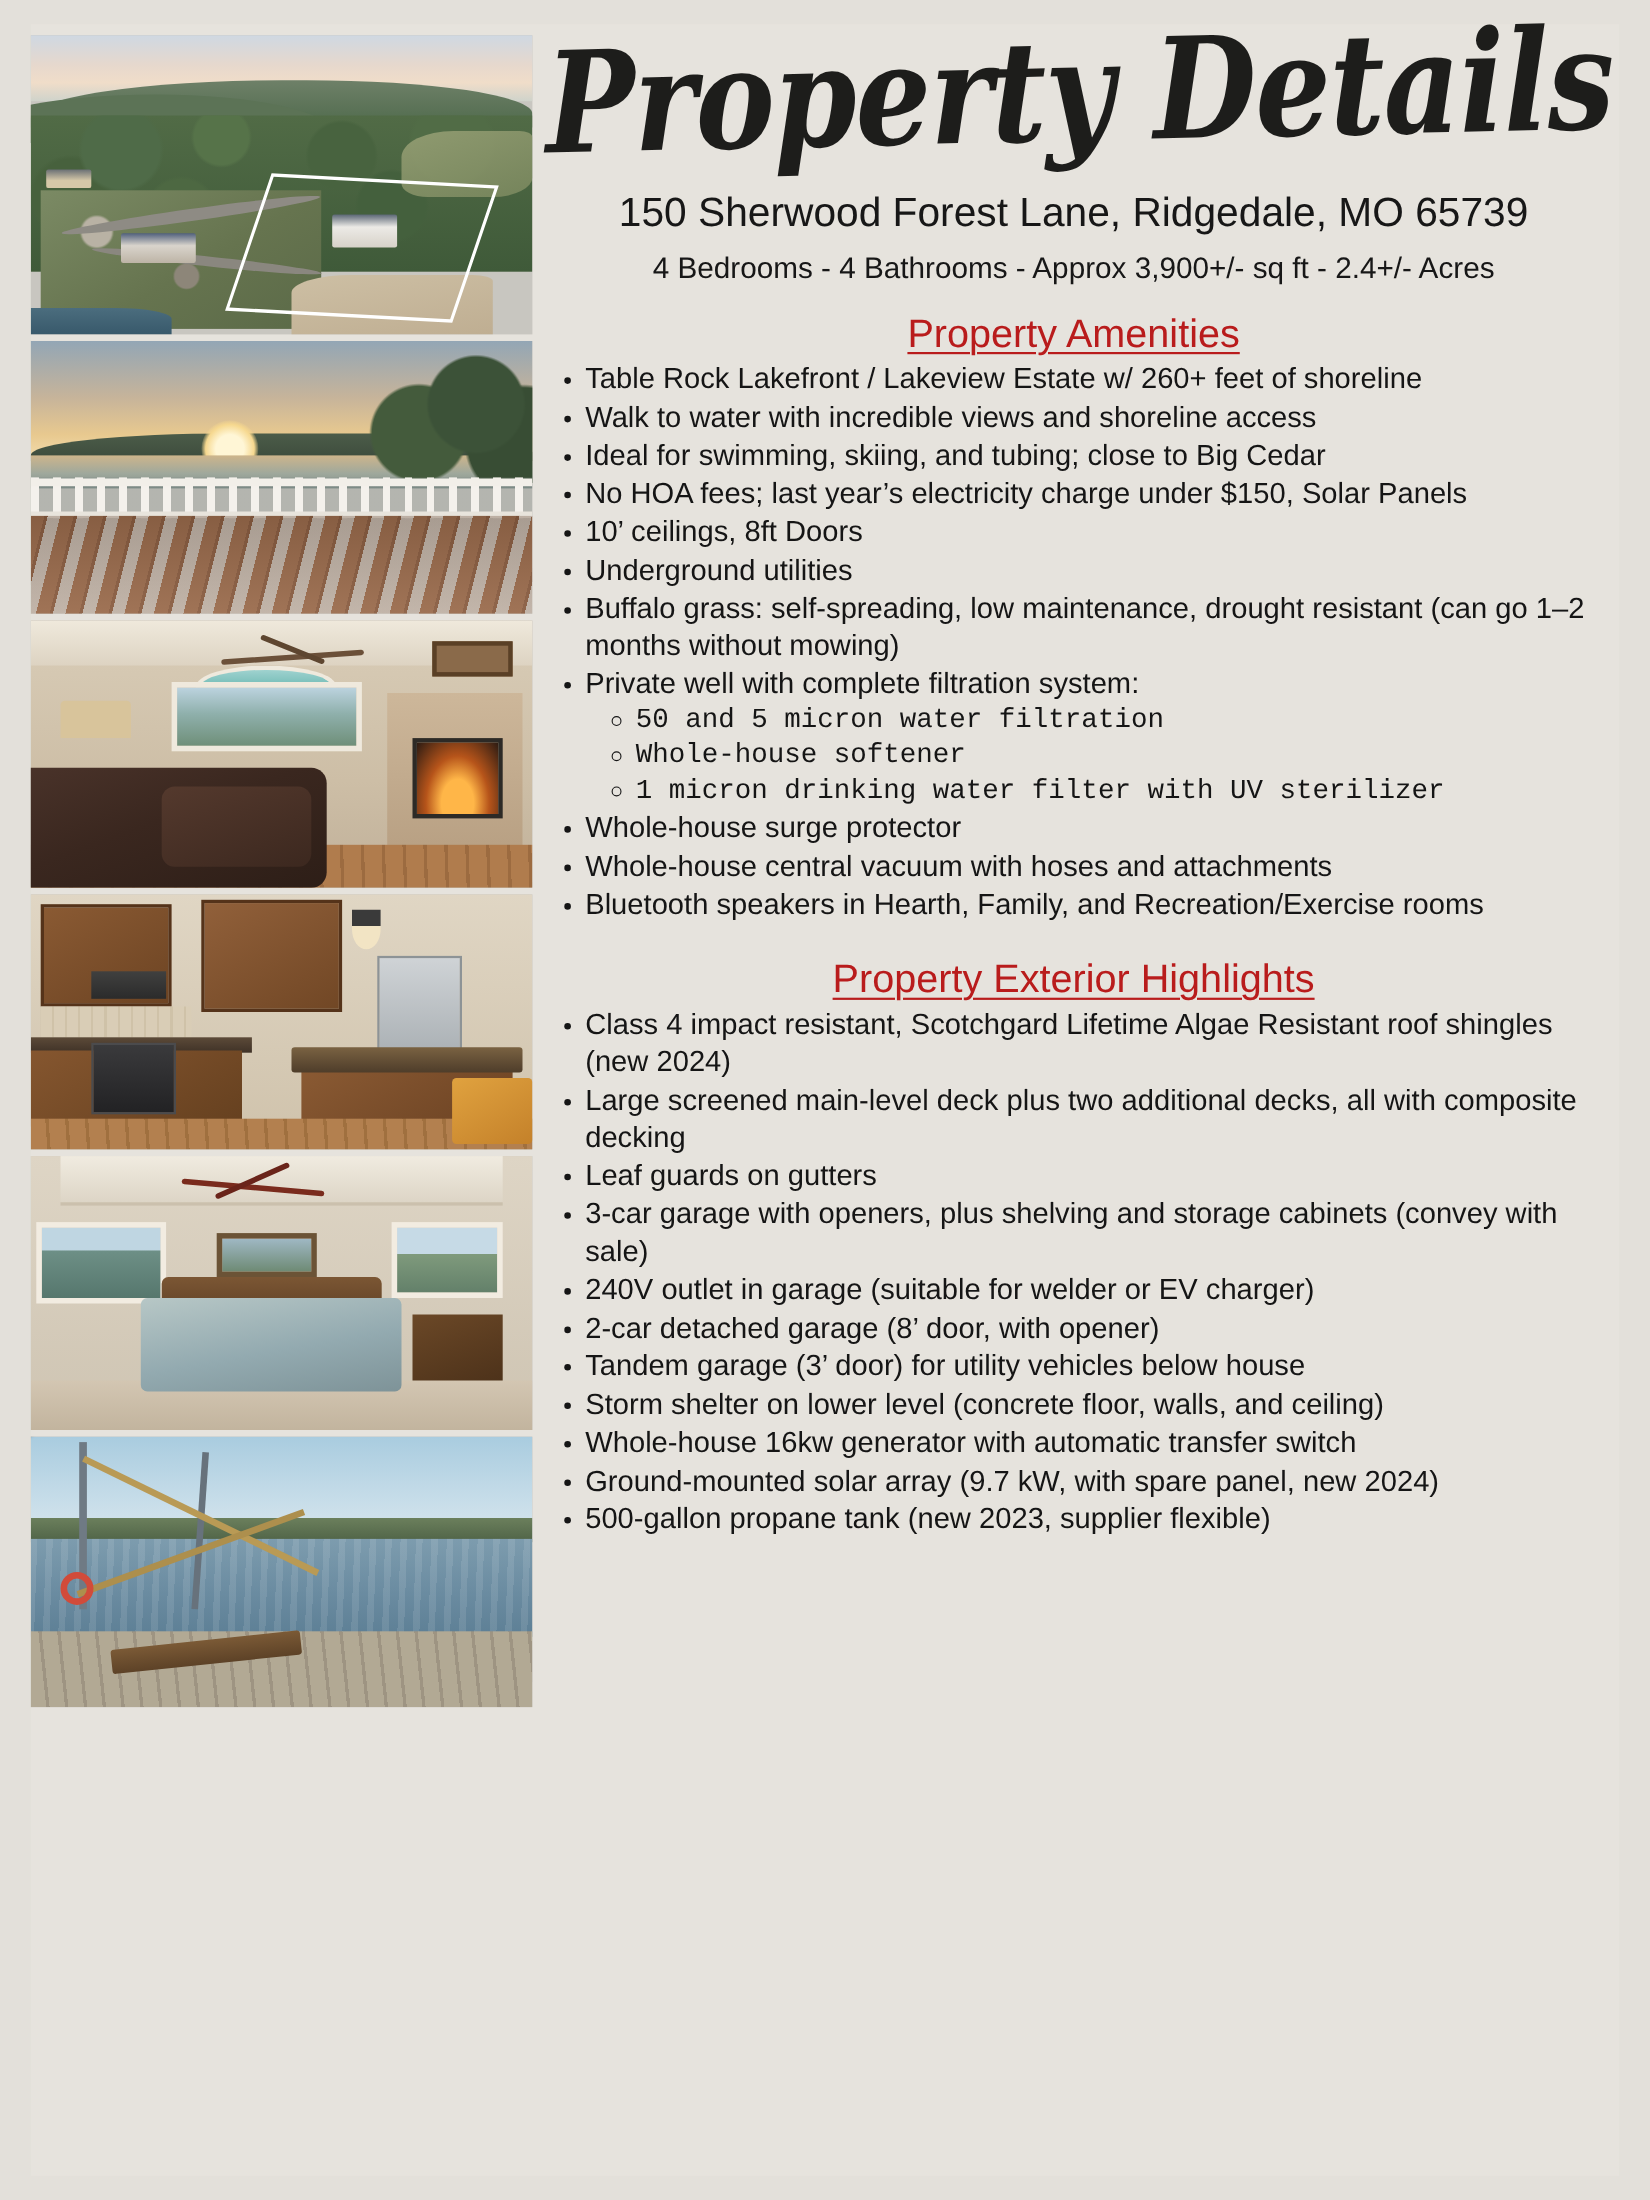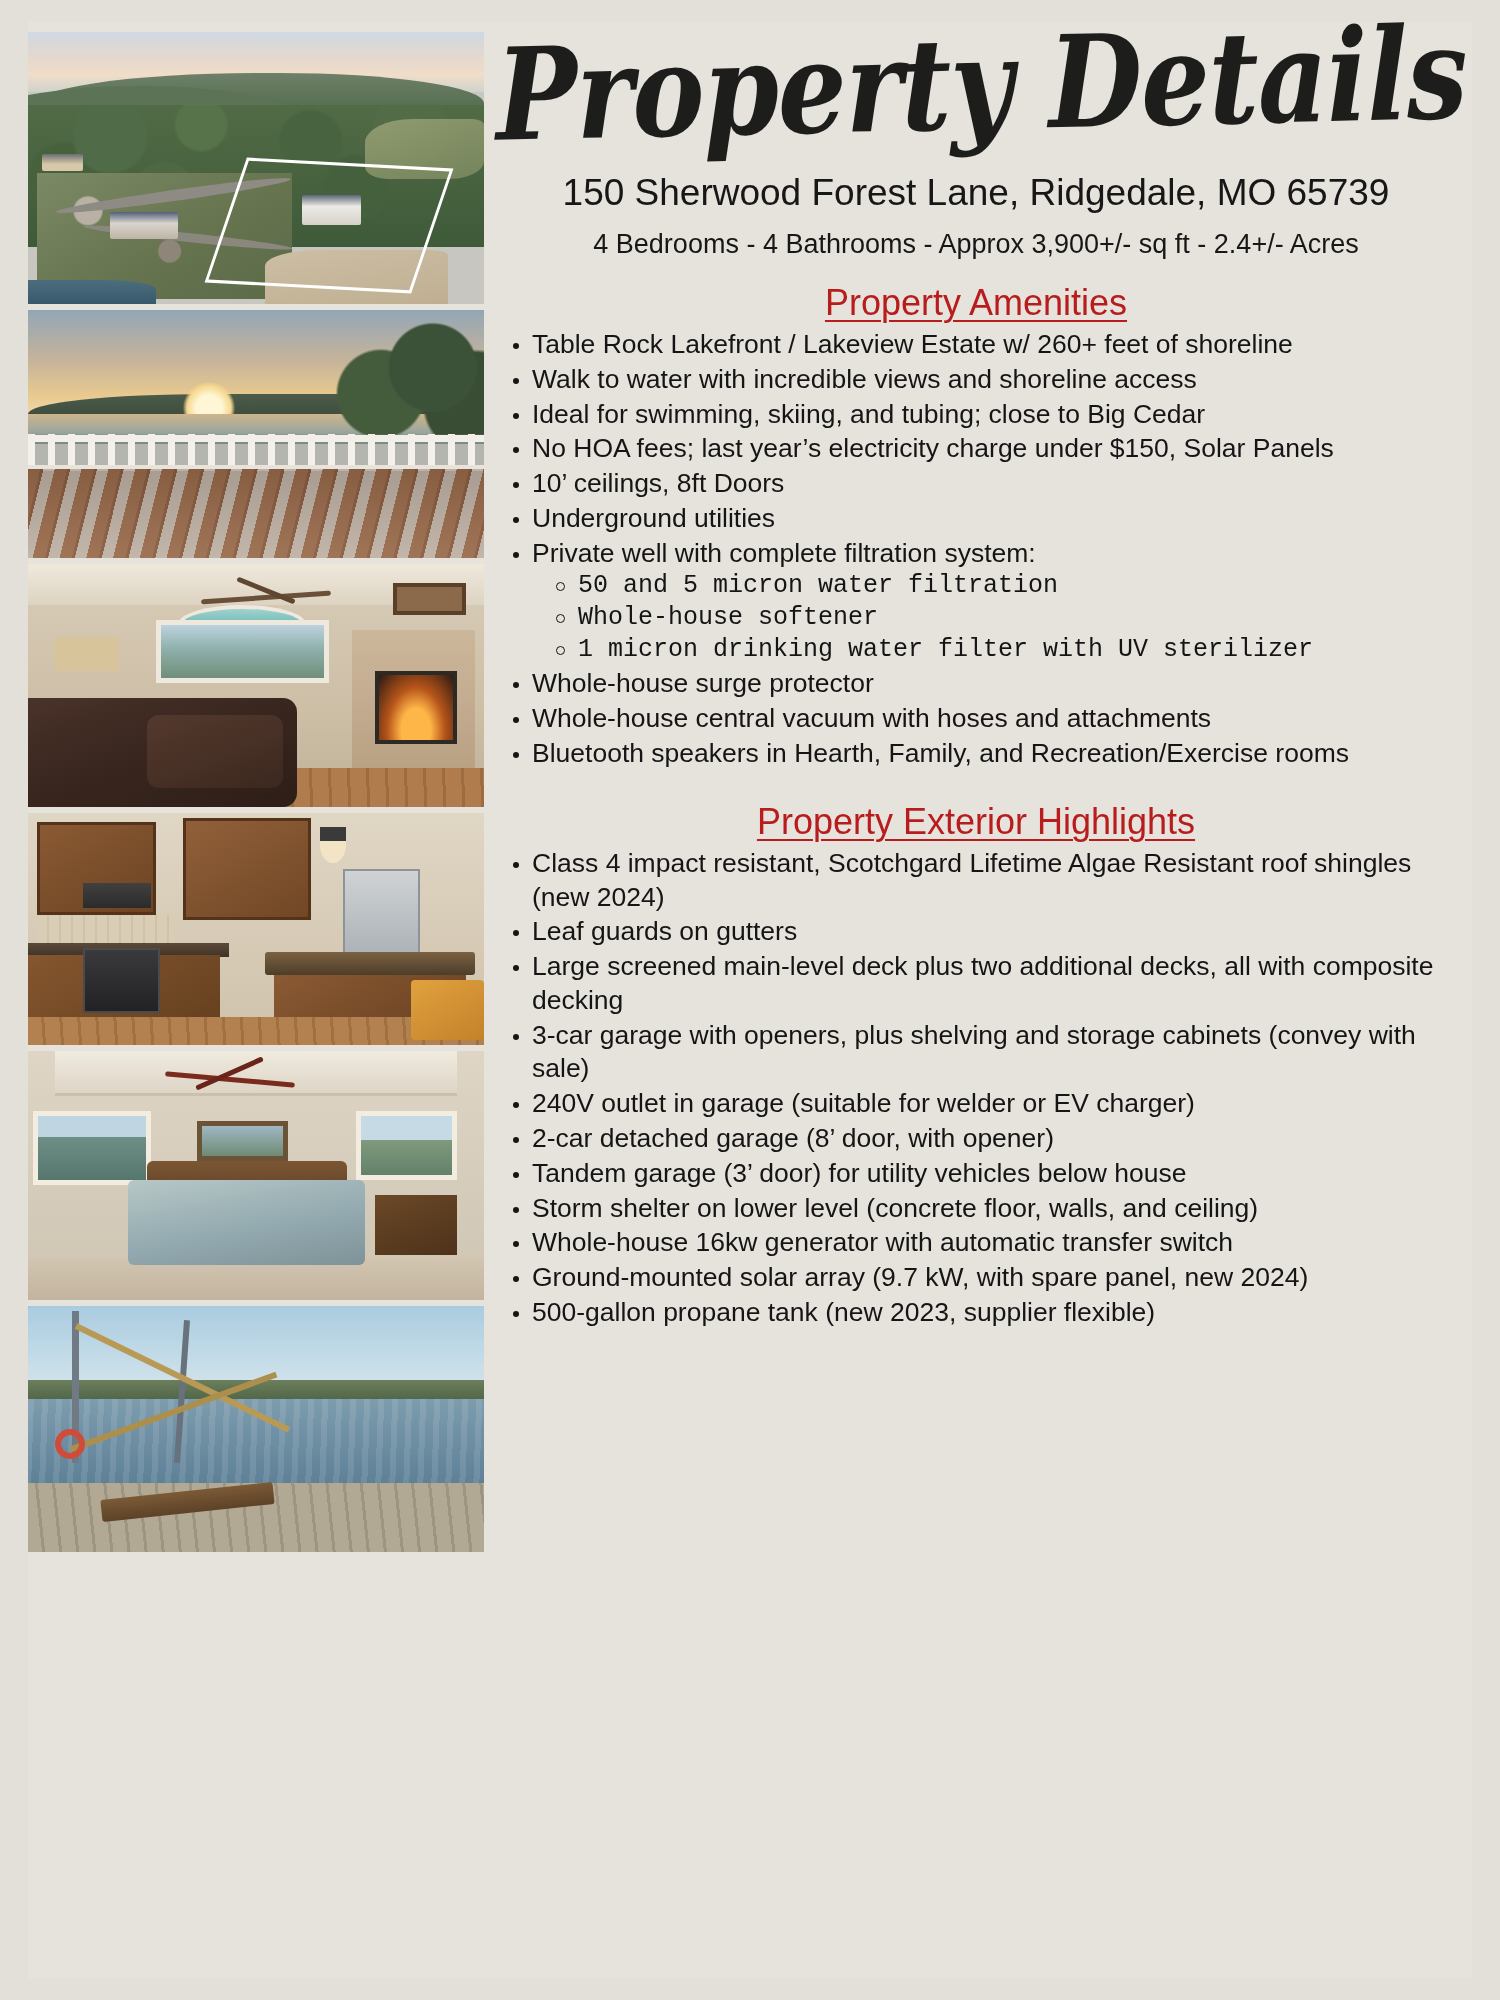--- a/index.html
+++ b/index.html
@@ -656,20 +656,23 @@
           <li>
             <span class="btxt">No HOA fees; last year’s electricity charge under $150, Solar Panels</span>
           </li>
           <li>
             <span class="btxt">10’ ceilings, 8ft Doors</span>
           </li>
           <li>
             <span class="btxt">Underground utilities</span>
           </li>
           <li>
+            <span class="btxt">Buffalo grass: self-spreading, low maintenance, drought resistant (can go 1–2 months without mowing)</span>
+          </li>
+          <li>
             <span class="btxt">Private well with complete filtration system:</span>
             <ul class="sub">
               <li>50 and 5 micron water filtration</li>
               <li>Whole-house softener</li>
               <li>1 micron drinking water filter with UV sterilizer</li>
             </ul>
           </li>
           <li>
             <span class="btxt">Whole-house surge protector</span>
           </li>
@@ -681,24 +684,24 @@
           </li>
         </ul>
 
       <div class="section-head exterior">Property Exterior Highlights</div>
 
       <ul class="bullets" id="exterior-list">
           <li>
             <span class="btxt">Class 4 impact resistant, Scotchgard Lifetime Algae Resistant roof shingles (new 2024)</span>
           </li>
           <li>
+            <span class="btxt">Large screened main-level deck plus two additional decks, all with composite decking</span>
+          </li>
+          <li>
             <span class="btxt">Leaf guards on gutters</span>
-          </li>
-          <li>
-            <span class="btxt">Large screened main-level deck plus two additional decks, all with composite decking</span>
           </li>
           <li>
             <span class="btxt">3-car garage with openers, plus shelving and storage cabinets (convey with sale)</span>
           </li>
           <li>
             <span class="btxt">240V outlet in garage (suitable for welder or EV charger)</span>
           </li>
           <li>
             <span class="btxt">2-car detached garage (8’ door, with opener)</span>
           </li>

